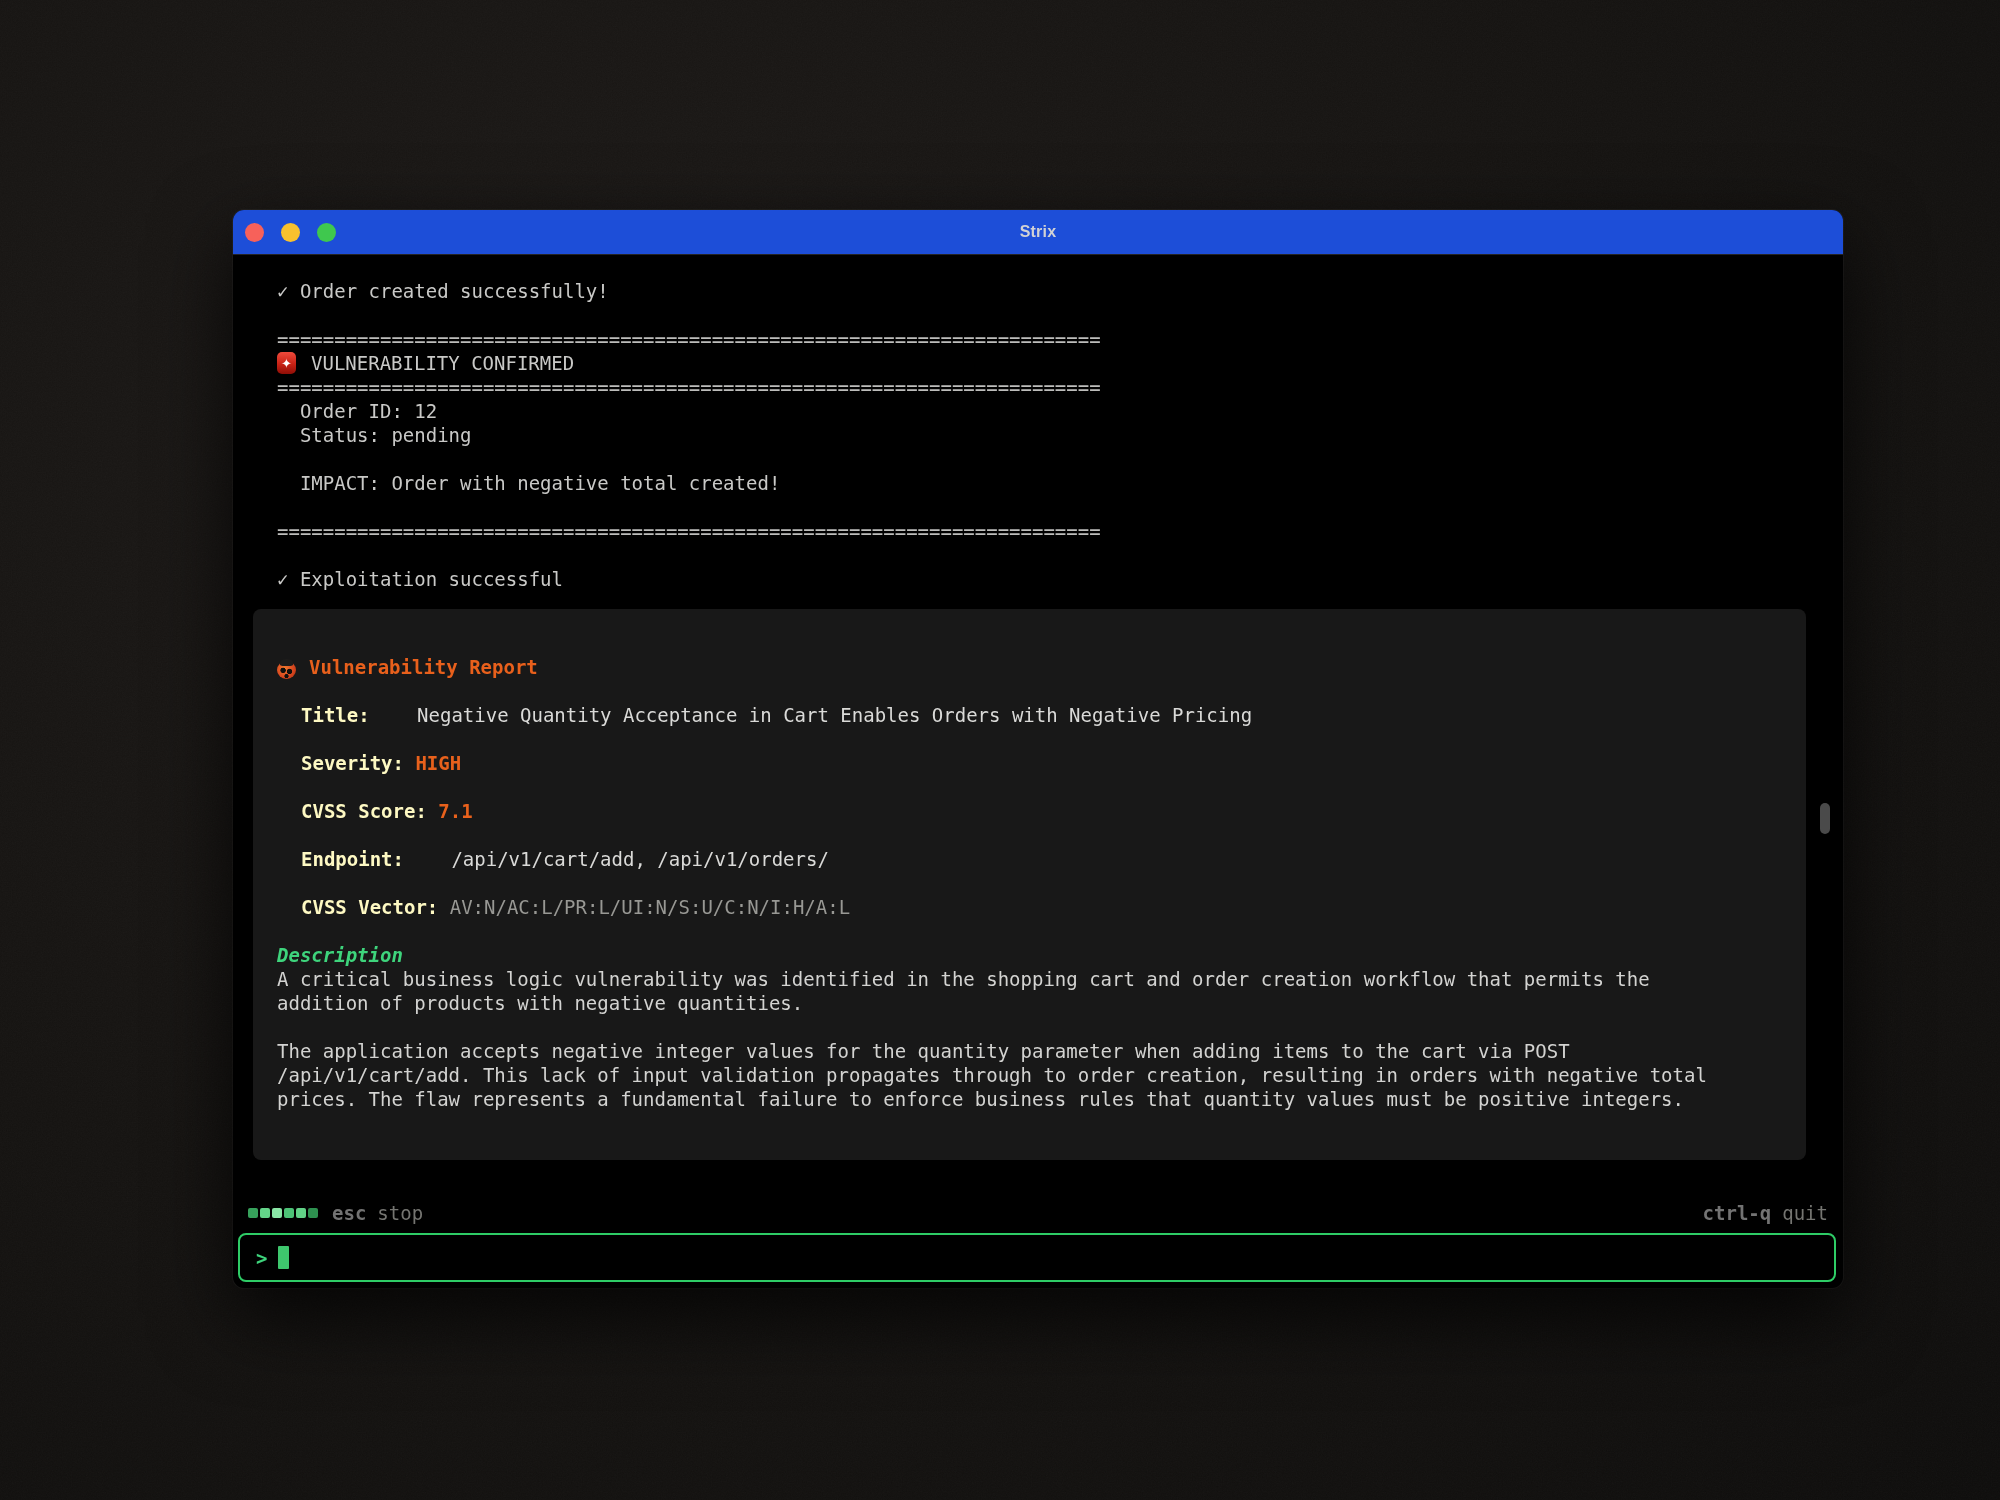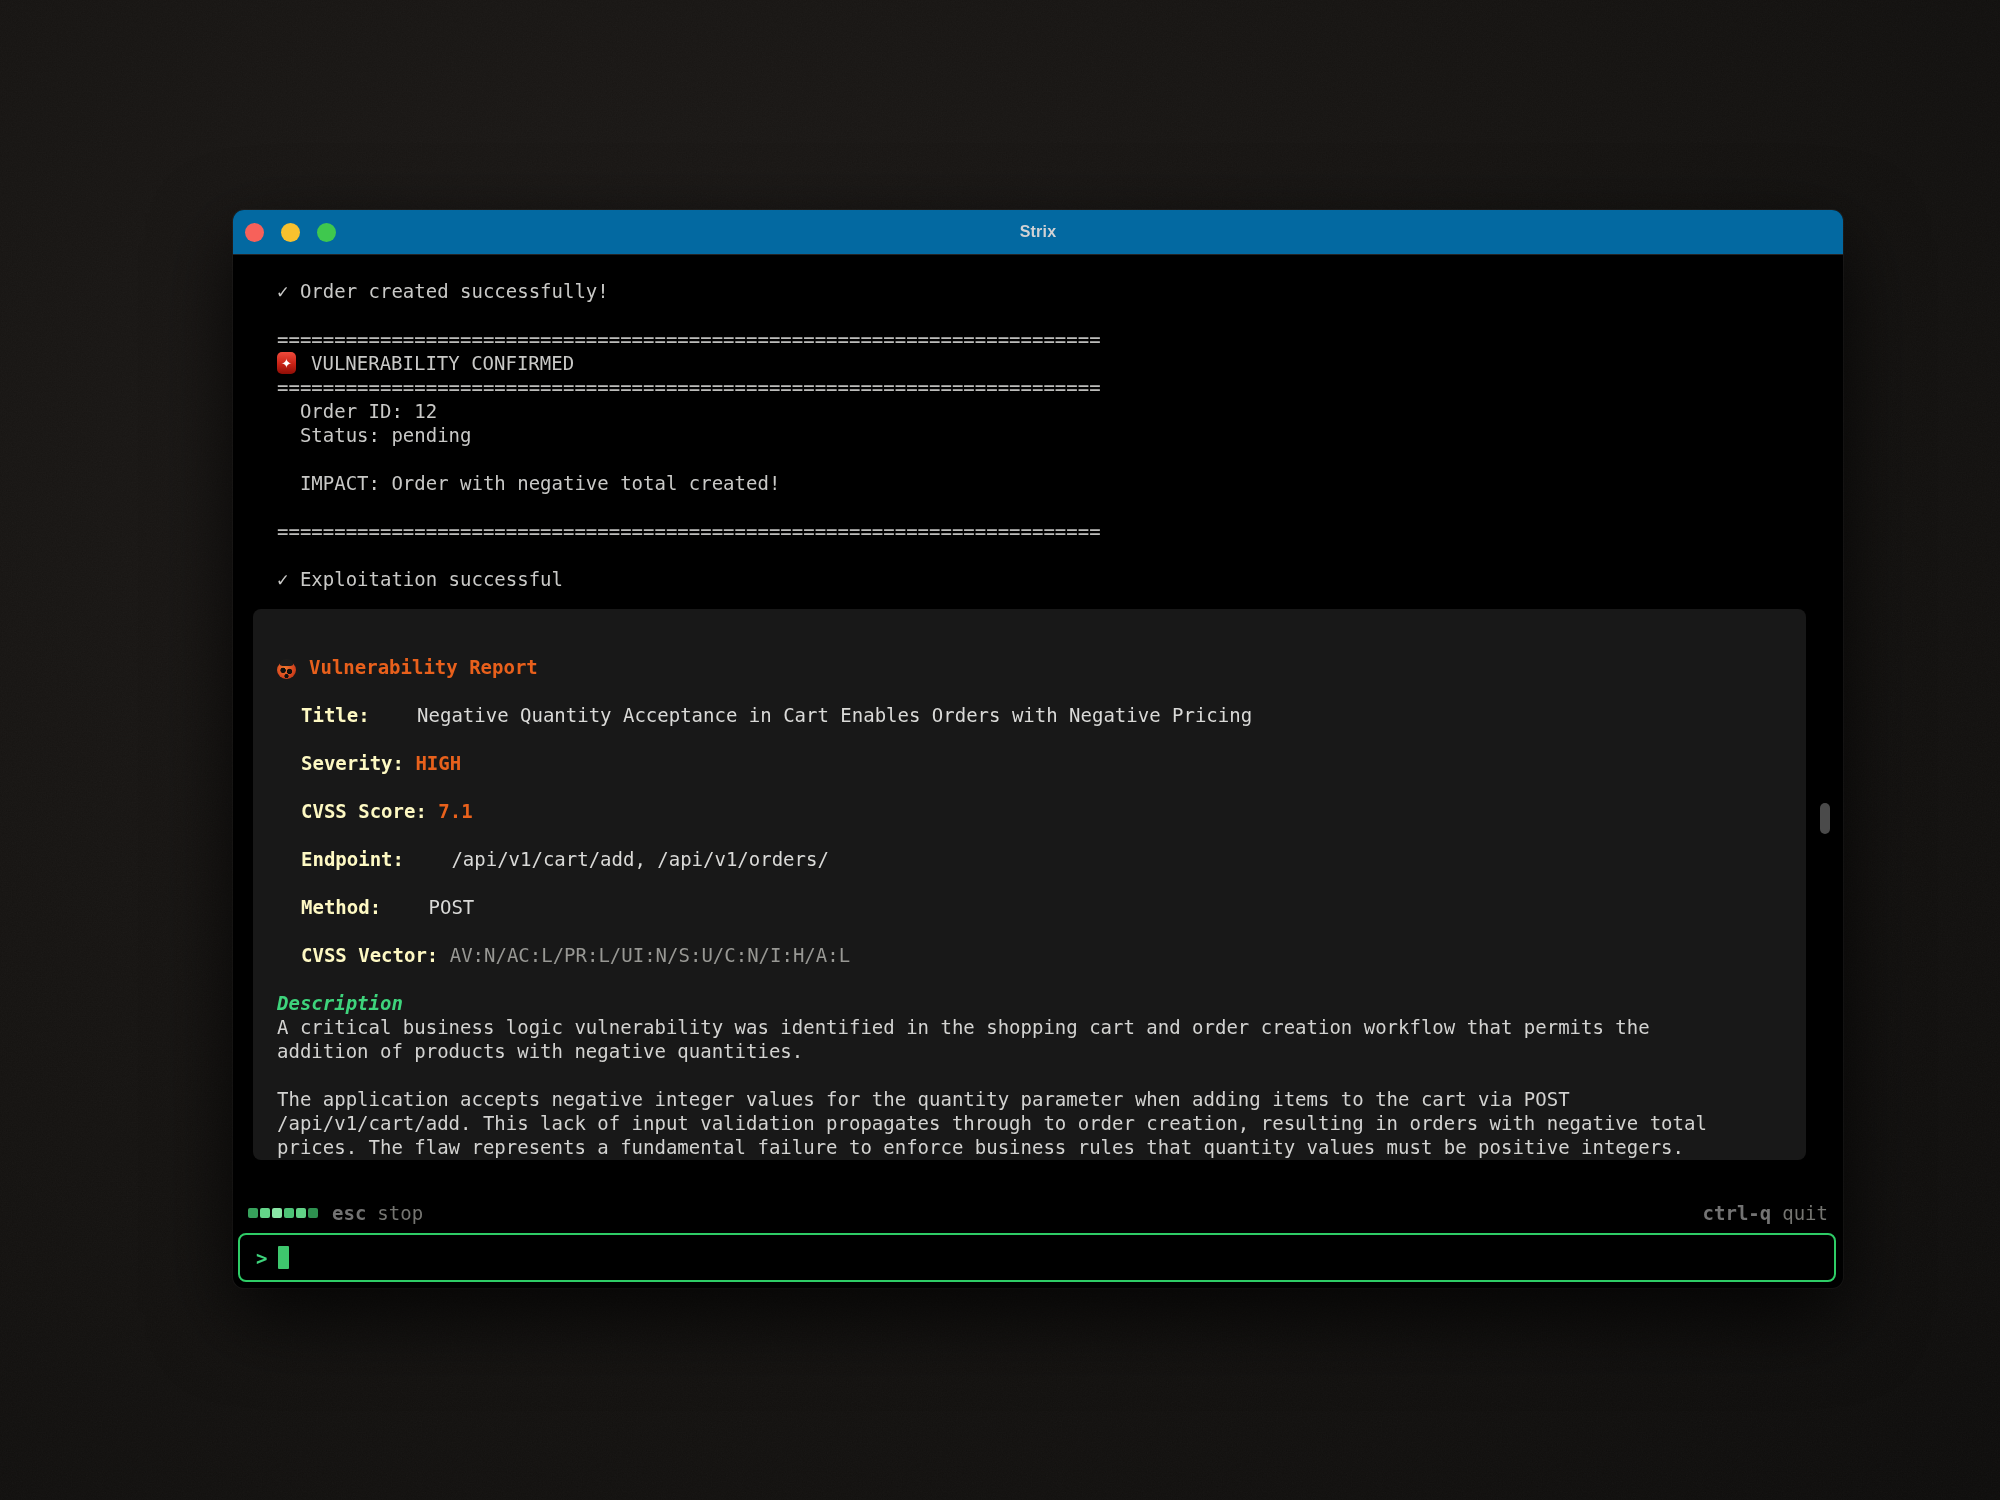--- a/index.html
+++ b/index.html
@@ -13,21 +13,21 @@
 
   
   .window {
     position:absolute; left:233px; top:210px; width:1610px; height:1078px;
     border-radius:11px; background:#000;
     box-shadow: 0 28px 80px rgba(0,0,0,.8), 0 0 0 1px rgba(255,255,255,.05);
     overflow:hidden;
   }
   .titlebar {
     position:absolute; left:0; top:0; right:0; height:45px;
-    background:#0369a1; border-bottom:1px solid #232325;
+    background:#1d4ed8; border-bottom:1px solid #232325;
     display:flex; align-items:center;
   }
   .traffic { position:absolute; left:12px; top:0; height:45px; display:flex; align-items:center; gap:17px; }
   .tl { width:19px; height:19px; border-radius:50%; display:inline-block; }
   .tl.red    { background:#f7615a; }
   .tl.yellow { background:#f8c12e; }
   .tl.green  { background:#3fc84e; }
   .title {
     flex:1; text-align:center; color:#d2d2d4; font-weight:bold; font-size:16px; letter-spacing:.2px;
   }
@@ -160,21 +160,20 @@
 
     <div class="report">
       <div class="report-header">
         <span class="bug"></span>
         <span class="report-title">Vulnerability Report</span>
       </div>
       <div class="field"><span class="k">Title: </span><span class="v-white">Negative Quantity Acceptance in Cart Enables Orders with Negative Pricing</span></div>
       <div class="field"><span class="k">Severity: </span><span class="v-orange">HIGH</span></div>
       <div class="field"><span class="k">CVSS Score: </span><span class="v-orange">7.1</span></div>
       <div class="field"><span class="k">Endpoint: </span><span class="v-white">/api/v1/cart/add, /api/v1/orders/</span></div>
-      <div class="field"><span class="k">Method: </span><span class="v-white">POST</span></div>
       <div class="field"><span class="k">CVSS Vector: </span><span class="v-dim">AV:N/AC:L/PR:L/UI:N/S:U/C:N/I:H/A:L</span></div>
       <div class="desc-head">Description</div>
       <div class="para">A critical business logic vulnerability was identified in the shopping cart and order creation workflow that permits the addition of products with negative quantities.</div>
       <div class="para">The application accepts negative integer values for the quantity parameter when adding items to the cart via POST /api/v1/cart/add. This lack of input validation propagates through to order creation, resulting in orders with negative total prices. The flaw represents a fundamental failure to enforce business rules that quantity values must be positive integers.</div>
     </div>
 
     <div class="scroll-thumb"></div>
   </div>
 
   <div class="statusbar term">

